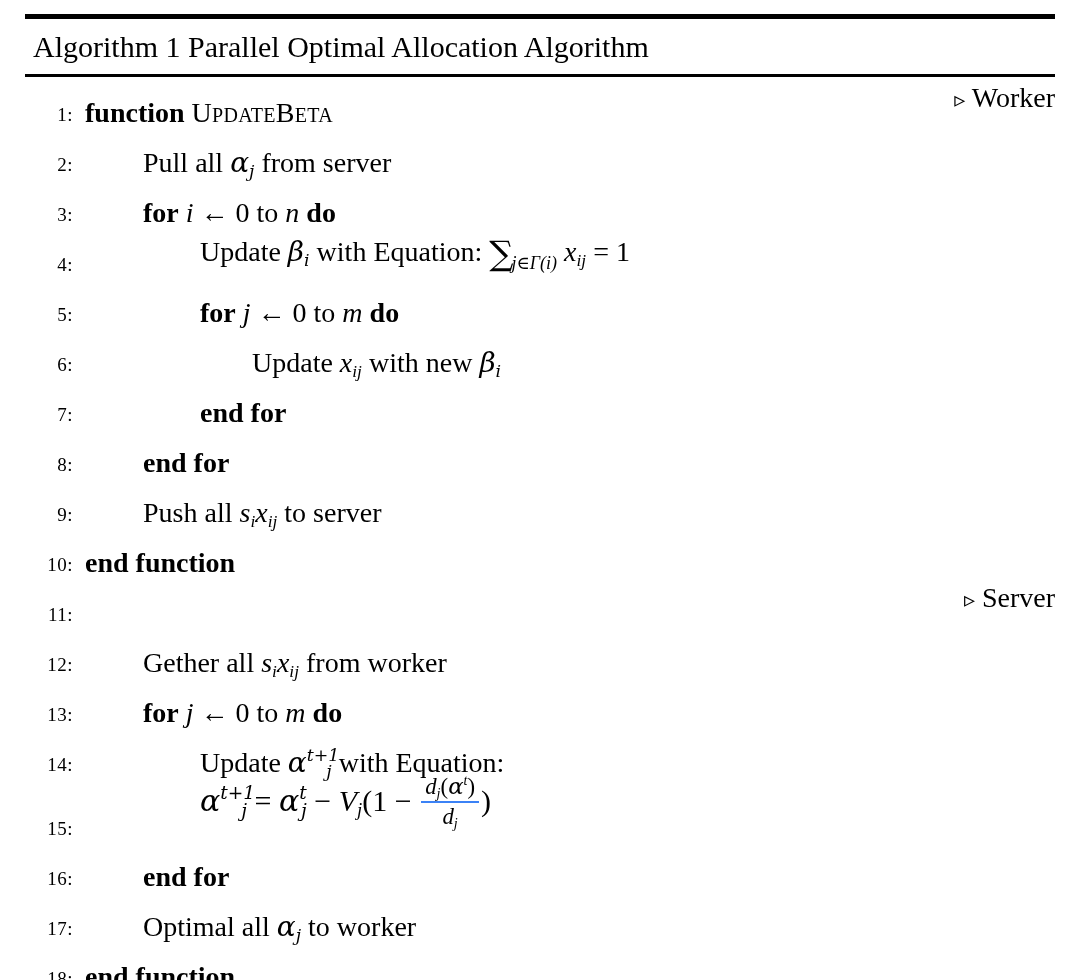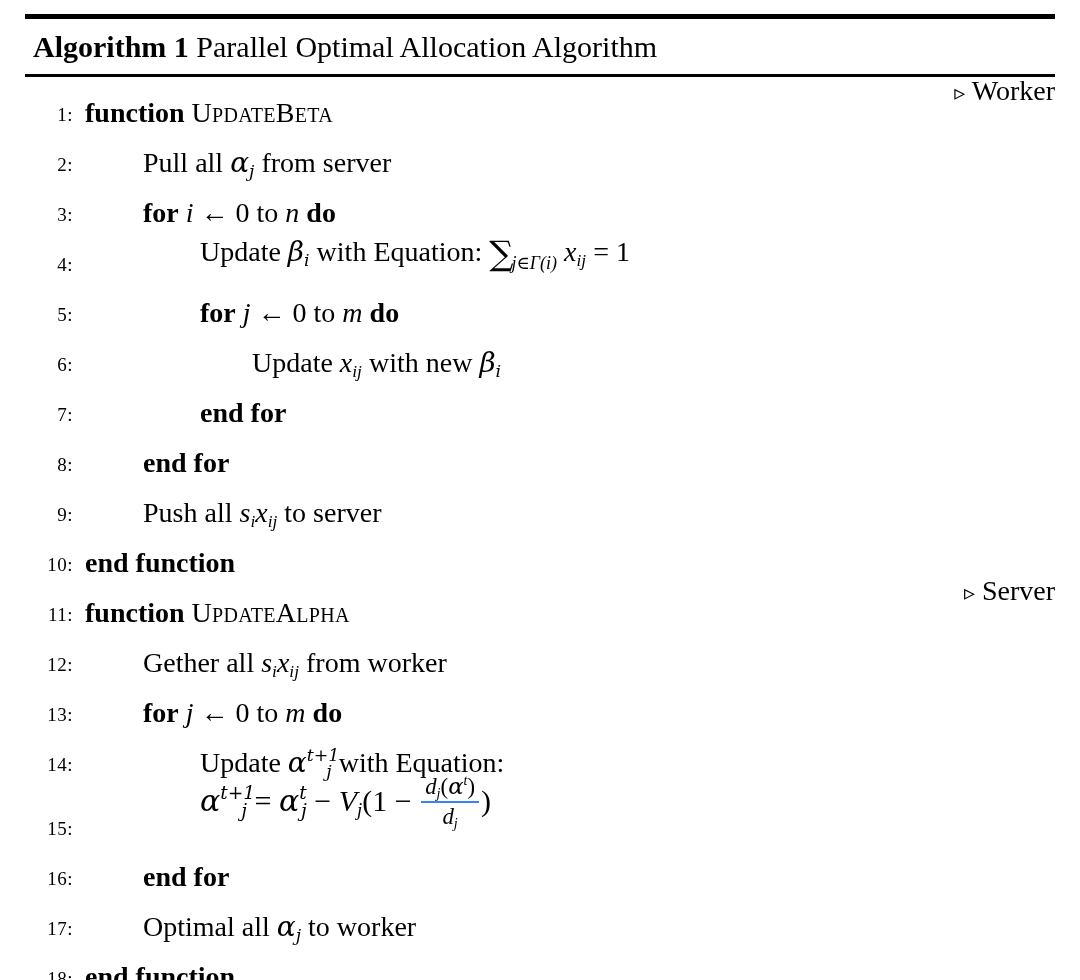--- a/index.html
+++ b/index.html
@@ -33,21 +33,21 @@
     width: 100%;
   }
 
   .caption {
     font-size: 30px;
     line-height: 50px;
     padding: 3px 0 2px 8px;
     white-space: nowrap;
   }
   .caption .cap-label {
-    font-weight: bold;
+    font-weight: normal;
   }
   .caption .cap-title {
     font-weight: normal;
   }
 
   .body-lines {
     padding-top: 8px;
     padding-bottom: 6px;
   }
 
@@ -76,23 +76,23 @@
     line-height: 34px;
   }
   .code.ind0 { left: 60px; }
   .code.ind1 { left: 118px; }
   .code.ind2 { left: 175px; }
   .code.ind3 { left: 227px; }
 
   .comment {
     position: absolute;
     right: 0px;
-    bottom: 22px;
+    bottom: 11px;
     font-size: 28px;
-    line-height: 40px;
+    line-height: 48px;
   }
   .tri { font-size: 22px; }
 
   b, .kw { font-weight: bold; }
 
   .sc {
     font-variant: small-caps;
     font-weight: normal;
     letter-spacing: 0.3px;
   }
@@ -208,21 +208,20 @@
       <span class="code ind1"><span>Push all</span> <span class="mathit"><span>s</span><sub>i</sub><span>x</span><sub>ij</sub></span> <span>to server</span></span>
     </div>
 
     <div class="algline">
       <span class="lineno">10:</span>
       <span class="code ind0"><b>end function</b></span>
     </div>
 
     <div class="algline">
       <span class="lineno">11:</span>
-      <span class="code ind0"><b>function</b> <span class="sc">UpdateAlpha</span></span>
       <span class="comment"><span class="tri">▹</span> <span>Server</span></span>
     </div>
 
     <div class="algline">
       <span class="lineno">12:</span>
       <span class="code ind1"><span>Gether all</span> <span class="mathit"><span>s</span><sub>i</sub><span>x</span><sub>ij</sub></span> <span>from worker</span></span>
     </div>
 
     <div class="algline">
       <span class="lineno">13:</span>

